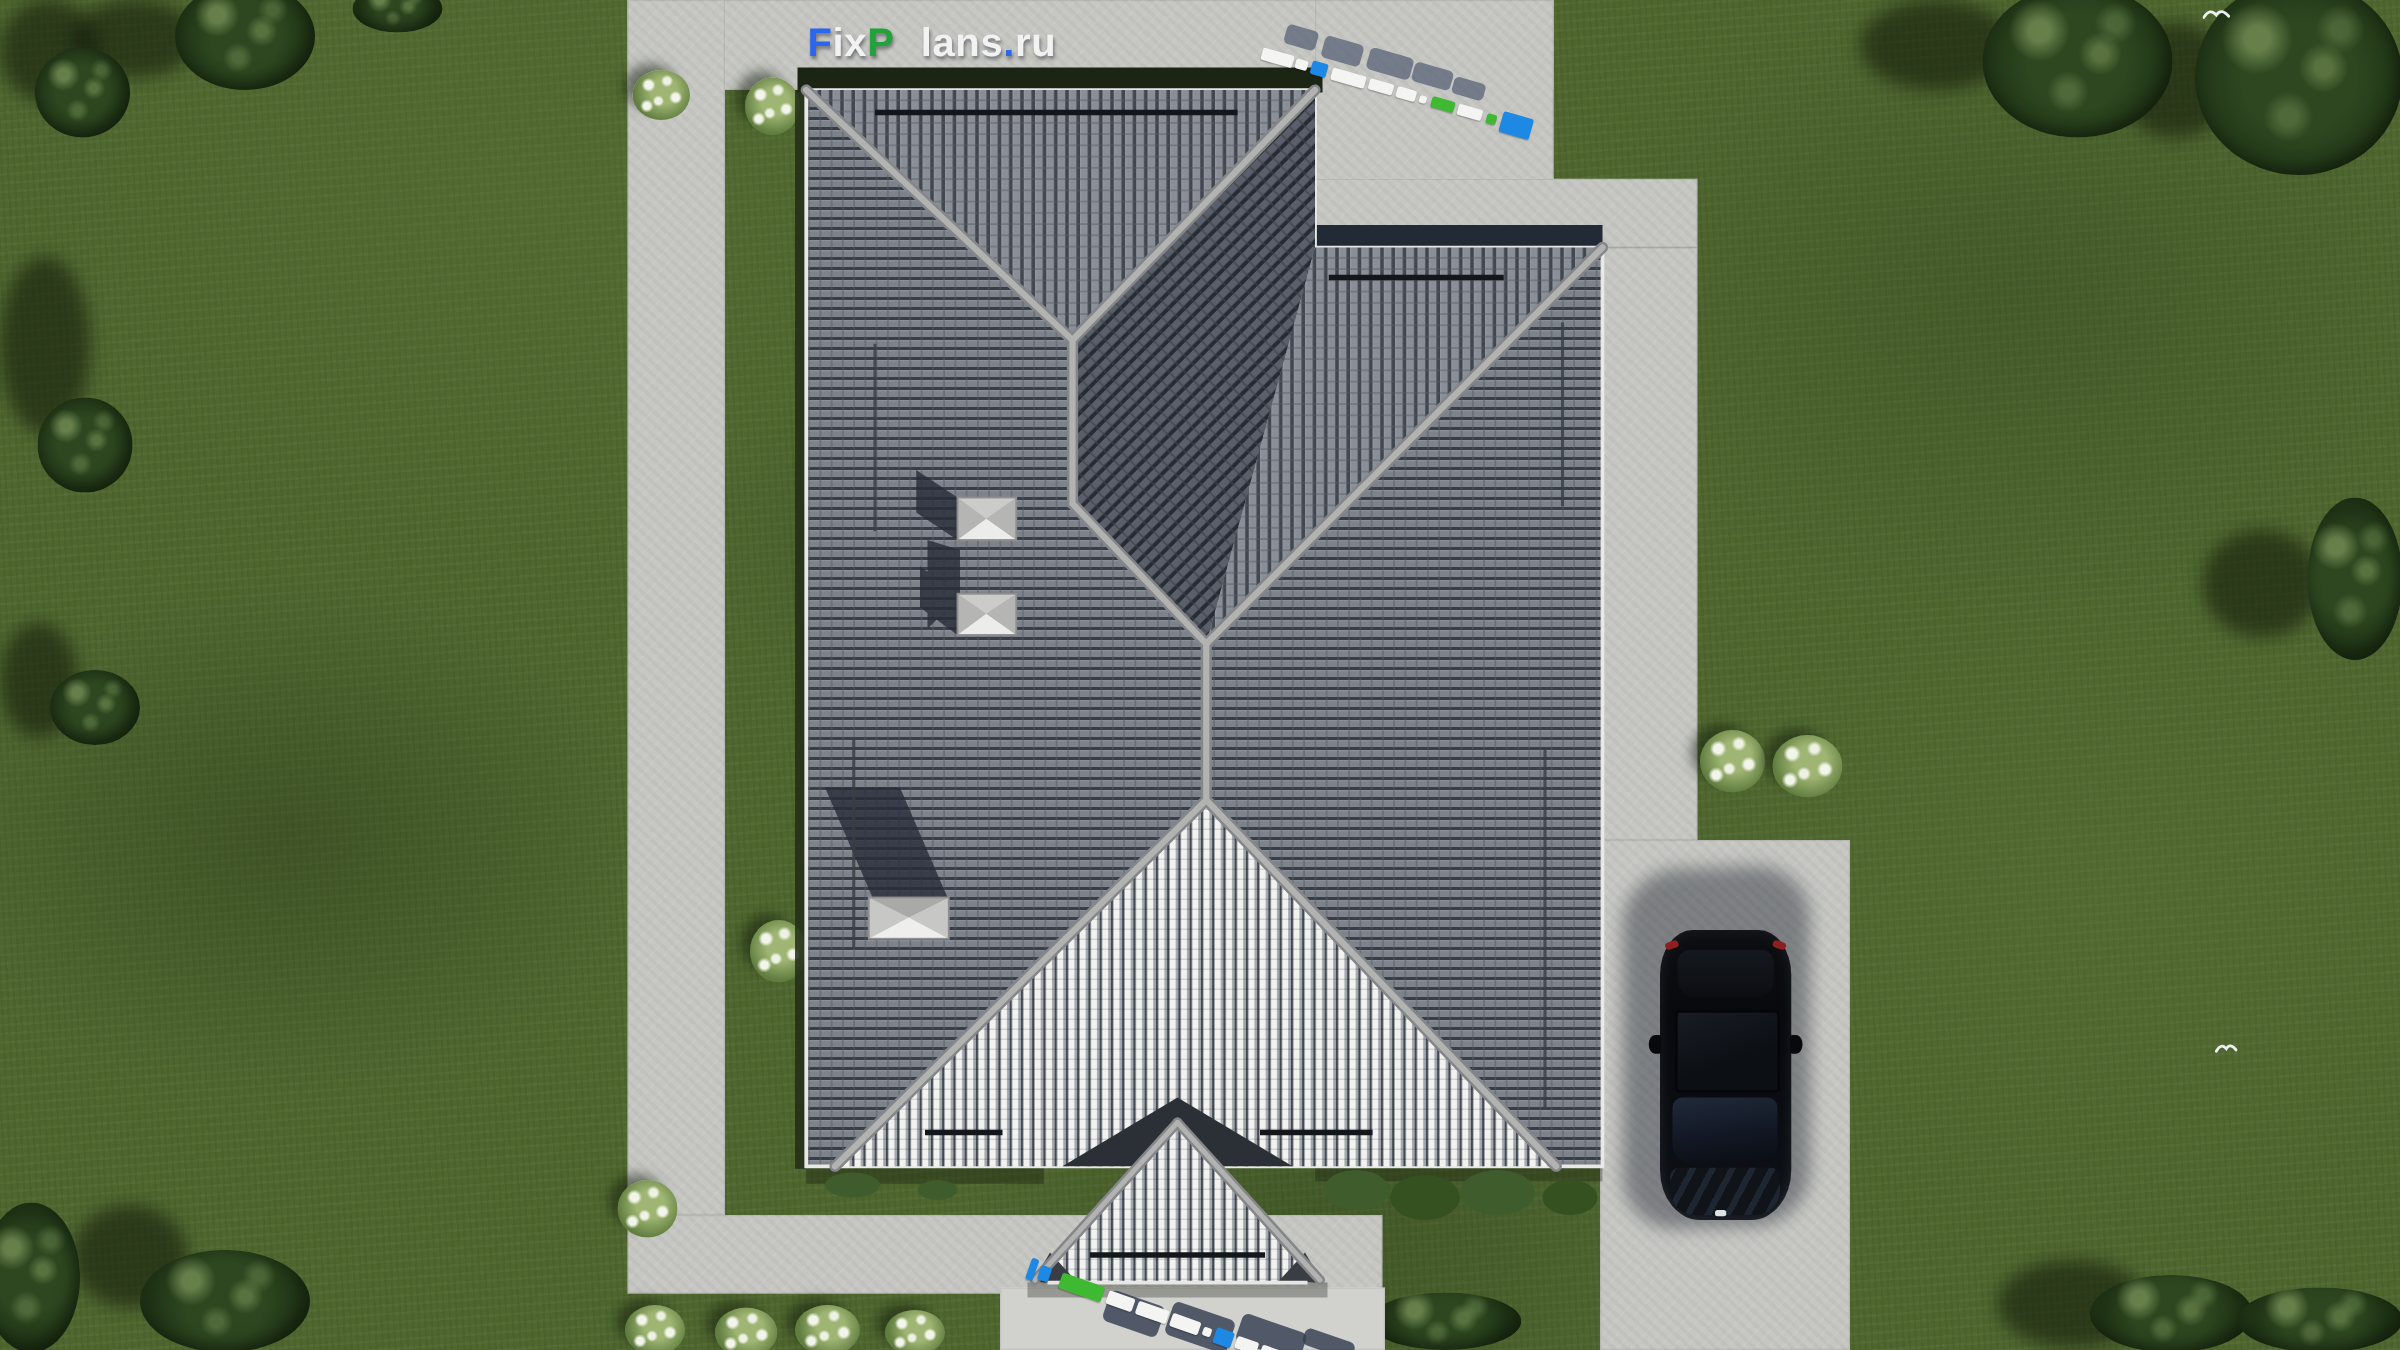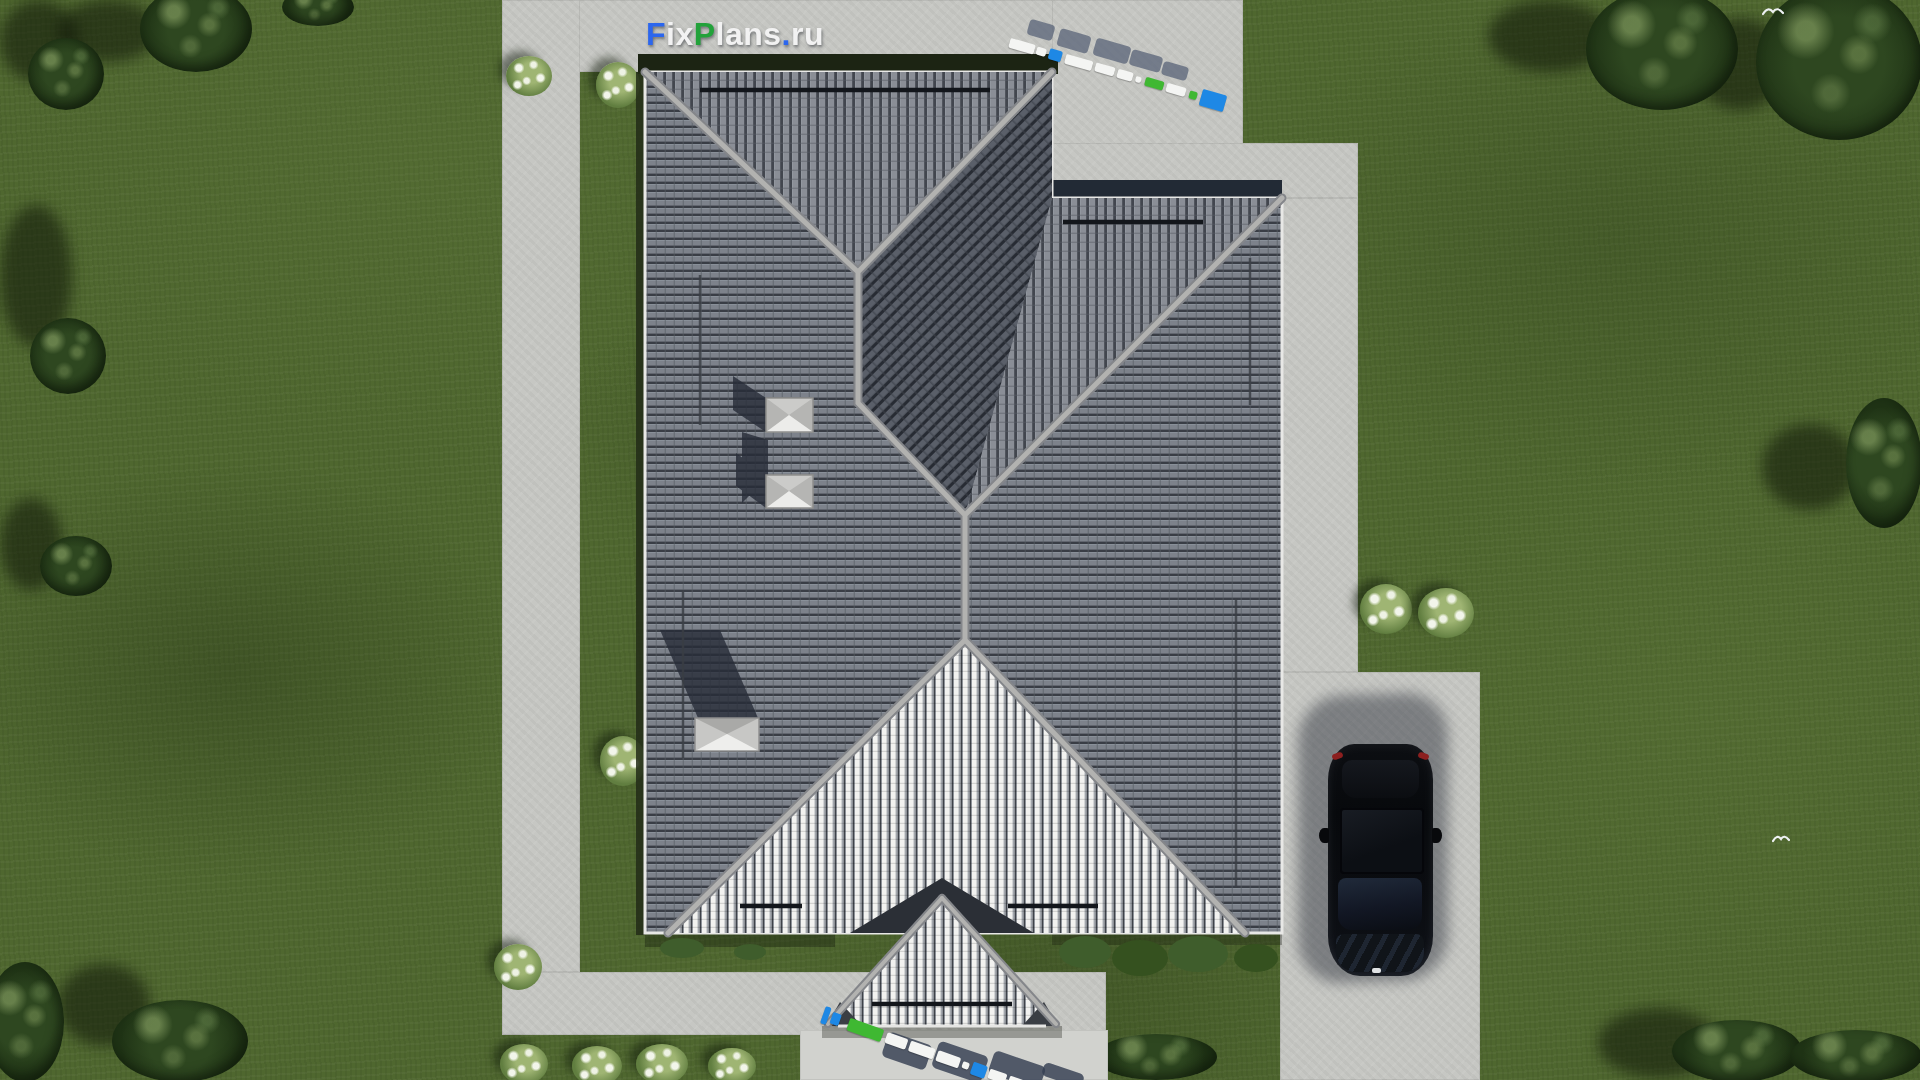--- a/index.html
+++ b/index.html
@@ -278,21 +278,21 @@
       <div class="seg" style="width: 22px; height: 11px; background: rgb(244, 245, 243); margin-left: 4px;"></div>
       <div class="seg" style="width: 26px; height: 11px; background: rgb(244, 245, 243); margin-left: 3px;"></div>
       <div class="seg" style="width: 24px; height: 11px; background: rgb(244, 245, 243); margin-left: 3px;"></div>
       <div class="seg" style="width: 7px; height: 7px; background: rgb(244, 245, 243); margin-left: 3px;"></div>
       <div class="seg" style="width: 15px; height: 13px; background: rgb(30, 136, 229); margin-left: 3px;"></div>
       <div class="seg" style="width: 18px; height: 10px; background: rgb(244, 245, 243); margin-left: 3px;"></div>
       <div class="seg" style="width: 24px; height: 11px; background: rgb(244, 245, 243); margin-left: 3px;"></div>
     </div>
 
   <div class="abs wm">
-    <span style="color:var(--watermarkBlue,#2b66ee);">F</span><span style="color:var(--watermarkWhite,#f2f2f2);">ix</span><span style="color:var(--watermarkGreen,#22a23a);">P</span><span style="color:var(--watermarkWhite,#f2f2f2);">lans</span><span style="color:var(--watermarkBlue,#2b66ee);">.</span><span style="color:var(--watermarkWhite,#f2f2f2);">ru</span>
+    <span style="color:var(--watermarkBlue,#2b66ee);">F</span><span style="color:var(--watermarkWhite,#f2f2f2);">ix</span><span style="color:var(--watermarkGreen,#22a23a);">P</span><span style="color:var(--watermarkWhite,#f2f2f2);margin-left:21px;">lans</span><span style="color:var(--watermarkBlue,#2b66ee);">.</span><span style="color:var(--watermarkWhite,#f2f2f2);">ru</span>
   </div>
 
   <svg class="abs" style="left:1762px;top:4px;" width="22" height="14" viewBox="0 0 22 14">
     <path class="bird" d="M1,10 Q6,2 11,8 Q15,2 21,9"></path>
   </svg>
   <svg class="abs" style="left:1772px;top:832px;" width="18" height="12" viewBox="0 0 18 12">
     <path class="bird" d="M1,9 Q5,2 9,7 Q12,2 17,8"></path>
   </svg>
 
 </div>

